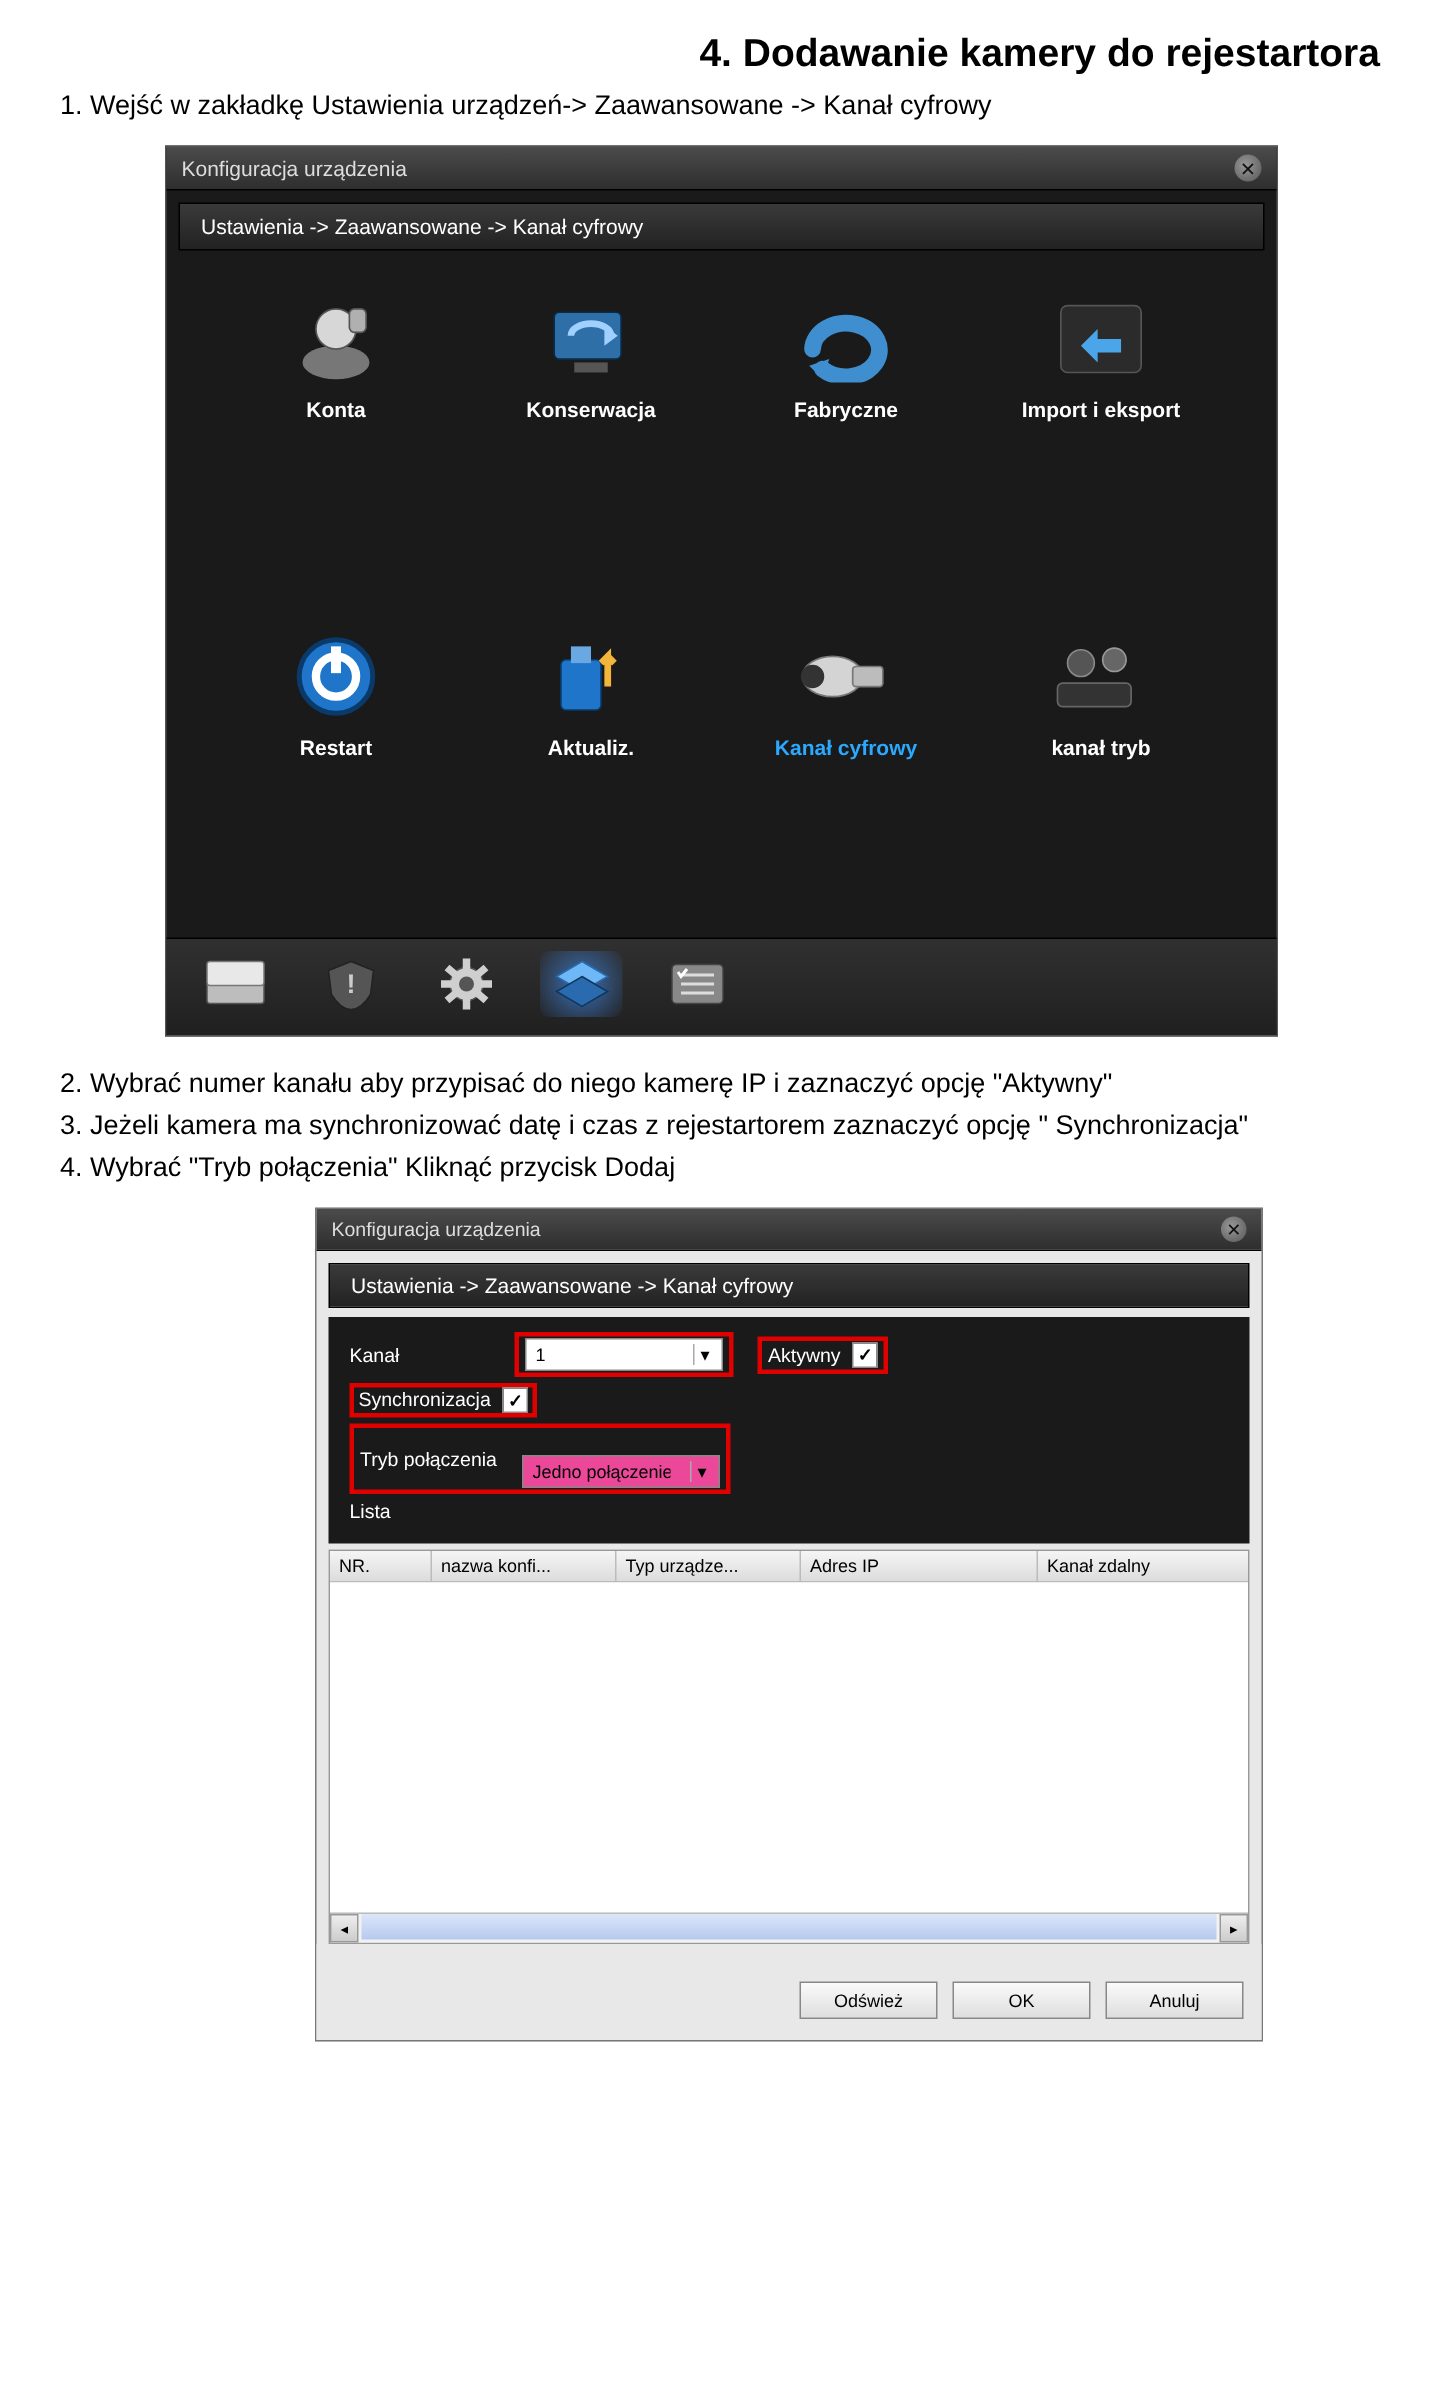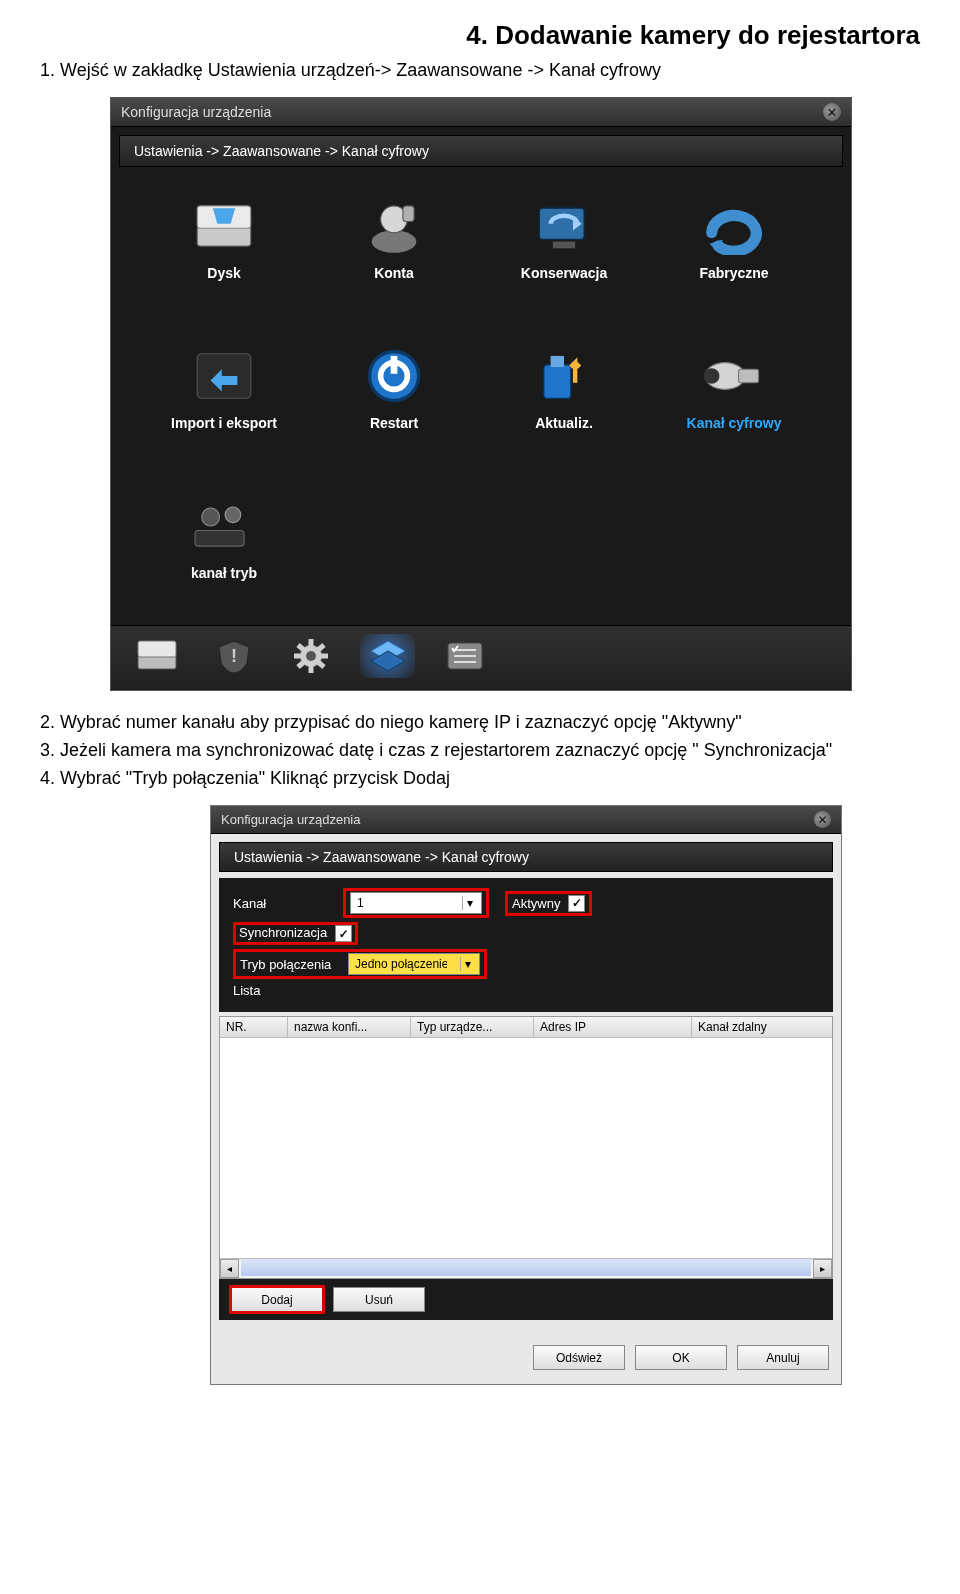--- a/index.html
+++ b/index.html
@@ -238,30 +238,20 @@
 
 <div class="win-dark">
   <div class="titlebar">
     <span>Konfiguracja urządzenia</span>
     <span class="close-btn">✕</span>
   </div>
   <div class="breadcrumb-bar">Ustawienia -&gt; Zaawansowane -&gt; Kanał cyfrowy</div>
 
   <div class="grid-area">
 
-    <div class="grid-item">
-      <div class="icon-box">
-        <svg viewBox="0 0 64 52">
-            <rect x="8" y="26" width="48" height="18" rx="3" fill="#c9c9c9" stroke="#666"></rect>
-            <rect x="8" y="8" width="48" height="20" rx="3" fill="#eaeaea" stroke="#888"></rect>
-            <polygon points="22,10 42,10 38,24 26,24" fill="#4aa5e9"></polygon>
-          </svg>
-      </div>
-      <div>Dysk</div>
-    </div>
 
     <div class="grid-item">
       <div class="icon-box">
         <svg viewBox="0 0 64 52">
             <ellipse cx="32" cy="40" rx="20" ry="10" fill="#777"></ellipse>
             <circle cx="32" cy="20" r="12" fill="#d7d7d7" stroke="#555"></circle>
             <rect x="40" y="8" width="10" height="14" rx="3" fill="#b0b0b0" stroke="#555"></rect>
           </svg>
       </div>
       <div>Konta</div>
@@ -419,21 +409,21 @@
     <div class="form-row">
       <span class="red-box-sync">
         <span class="lbl" style="min-width:auto;">Synchronizacja</span>
         <span class="chk">✓</span>
       </span>
     </div>
 
     <div class="form-row">
       <span class="red-box-full">
         <span class="lbl">Tryb połączenia</span>
-        <span class="dd" style="background:#fde047;">
+        <span class="dd" style="background:#ec4899;margin-top:17px;">
           <span style="white-space:nowrap; overflow:hidden; text-overflow:clip; width:92px;">Jedno połączenie</span>
           <span class="caret">▾</span>
         </span>
       </span>
     </div>
 
     <div class="form-row">
       <span class="lbl">Lista</span>
     </div>
   </div>
@@ -447,23 +437,19 @@
       <div class="col" style="flex:1; border-right:none;">Kanał zdalny</div>
     </div>
     <div class="list-body"></div>
     <div class="list-scroll">
       <div class="scroll-btn">◂</div>
       <div class="scroll-thumb"></div>
       <div class="scroll-btn">▸</div>
     </div>
   </div>
 
-  <div class="btn-row">
-    <span class="wbtn red-bordered">Dodaj</span>
-    <span class="wbtn">Usuń</span>
-  </div>
 
   <div class="btn-row2">
     <span class="wbtn">Odśwież</span>
     <span class="wbtn">OK</span>
     <span class="wbtn">Anuluj</span>
   </div>
 </div>
 
 </body></html>

